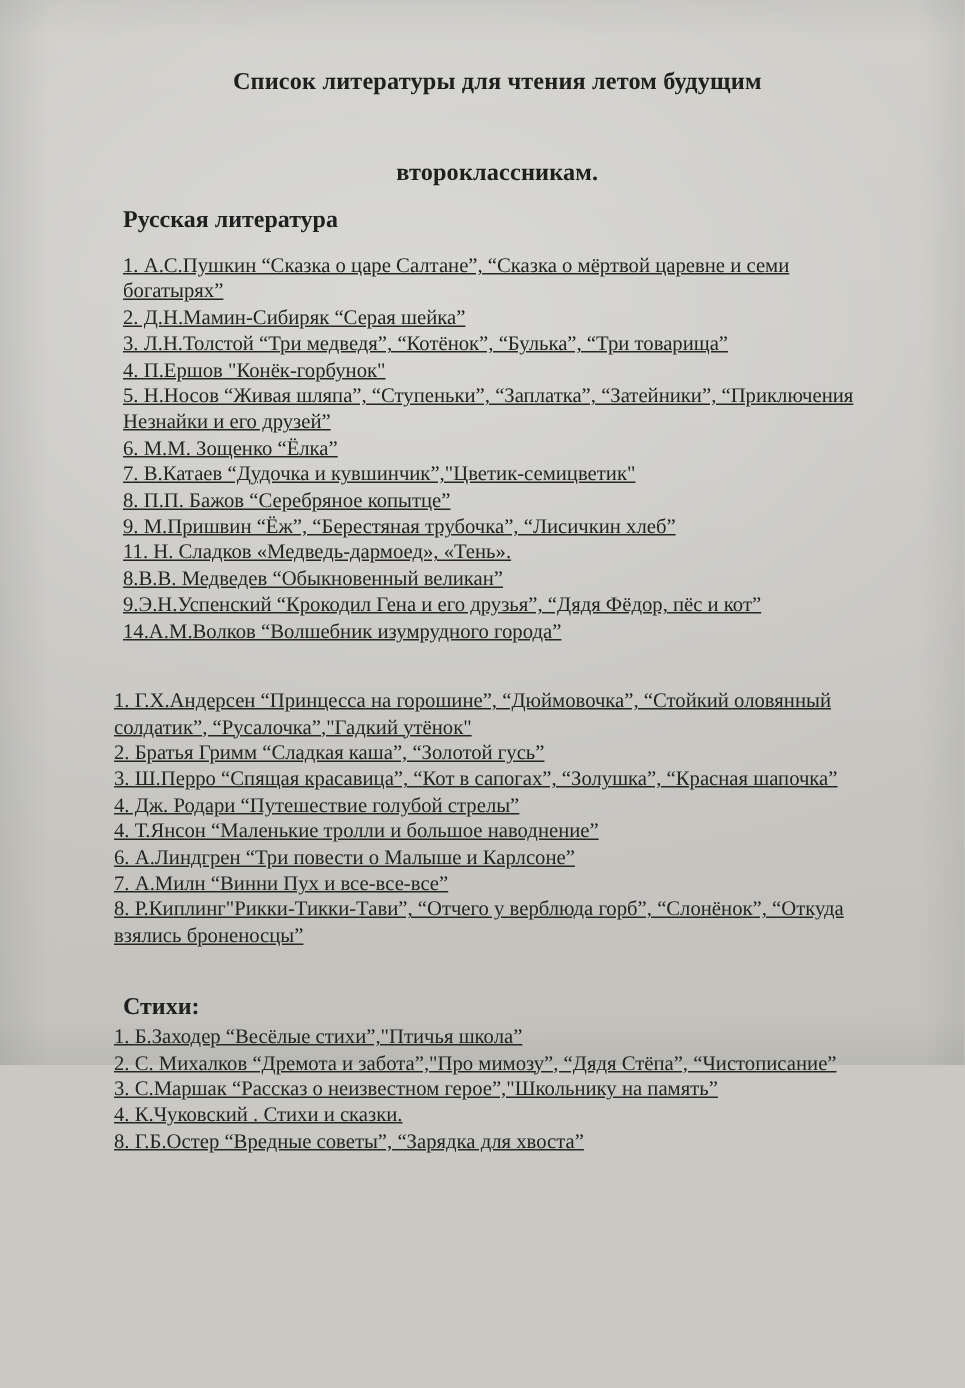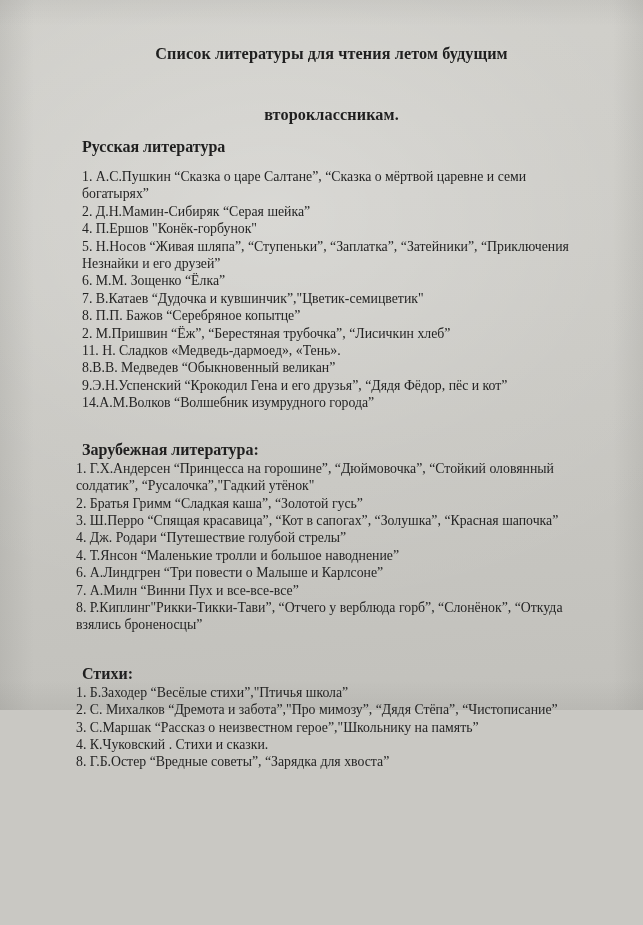--- a/index.html
+++ b/index.html
@@ -72,20 +72,21 @@
   }
   .sec-russian   { margin-top: 12px; }
   .sec-foreign   { margin-top: 0; }
   .sec-poems     { margin-top: 0; }
 
   
   .lit-list {
     list-style: none;
     margin: 0;
     padding: 0;
+    text-decoration: underline;
   }
   .lit-item {
     font-size: 13.8px;
     line-height: 17.4px;
     margin: 0;
     padding: 0;
     color: #242424;
     text-indent: 0;
   }
 
@@ -110,35 +111,35 @@
 
     <h1 class="doc-title">
       <span class="t-line-1">Список  литературы для чтения летом будущим</span>
       <span class="t-line-2">второклассникам.</span>
     </h1>
 
     <h2 class="section-heading sec-russian">Русская литература</h2>
     <ul class="lit-list group-russian">
       <li class="lit-item">1. А.С.Пушкин “Сказка о царе Салтане”, “Сказка о мёртвой царевне и семи богатырях”</li>
       <li class="lit-item">2. Д.Н.Мамин-Сибиряк “Серая шейка”</li>
+      <li class="lit-item">3. Л.Н.Толстой “Три медведя”, “Котёнок”, “Булька”, “Три товарища”</li>
       <li class="lit-item">4. П.Ершов "Конёк-горбунок"</li>
       <li class="lit-item">5. Н.Носов “Живая шляпа”, “Ступеньки”, “Заплатка”, “Затейники”, “Приключения Незнайки и его друзей”</li>
       <li class="lit-item">6. М.М. Зощенко “Ёлка”</li>
       <li class="lit-item">7. В.Катаев “Дудочка и кувшинчик”,"Цветик-семицветик"</li>
       <li class="lit-item">8. П.П. Бажов “Серебряное копытце”</li>
-      <li class="lit-item">2. М.Пришвин “Ёж”, “Берестяная трубочка”, “Лисичкин хлеб”</li>
+      <li class="lit-item">9. М.Пришвин “Ёж”, “Берестяная трубочка”, “Лисичкин хлеб”</li>
       <li class="lit-item">11.   Н. Сладков «Медведь-дармоед», «Тень».</li>
       <li class="lit-item">8.В.В. Медведев “Обыкновенный великан”</li>
       <li class="lit-item">9.Э.Н.Успенский “Крокодил Гена и его друзья”, “Дядя Фёдор, пёс и кот”</li>
       <li class="lit-item">14.А.М.Волков “Волшебник изумрудного города”</li>
     </ul>
 
     <div class="block-gap-foreign"></div>
 
-    <h2 class="section-heading sec-foreign">Зарубежная литература:</h2>
     <ul class="lit-list group-foreign">
       <li class="lit-item">1. Г.Х.Андерсен “Принцесса на горошине”, “Дюймовочка”, “Стойкий оловянный солдатик”, “Русалочка”,"Гадкий утёнок"</li>
       <li class="lit-item">2. Братья Гримм “Сладкая каша”, “Золотой гусь”</li>
       <li class="lit-item">3. Ш.Перро “Спящая красавица”, “Кот в сапогах”, “Золушка”, “Красная шапочка”</li>
       <li class="lit-item">4. Дж. Родари “Путешествие голубой стрелы”</li>
       <li class="lit-item">4. Т.Янсон “Маленькие тролли и большое наводнение”</li>
       <li class="lit-item">6. А.Линдгрен “Три повести о Малыше и Карлсоне”</li>
       <li class="lit-item">7. А.Милн “Винни Пух и все-все-все”</li>
       <li class="lit-item">8. Р.Киплинг"Рикки-Тикки-Тави”, “Отчего у верблюда горб”, “Слонёнок”, “Откуда взялись броненосцы”</li>
     </ul>

